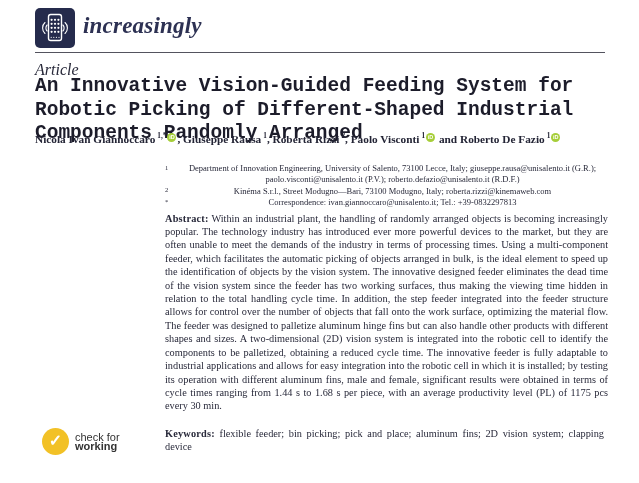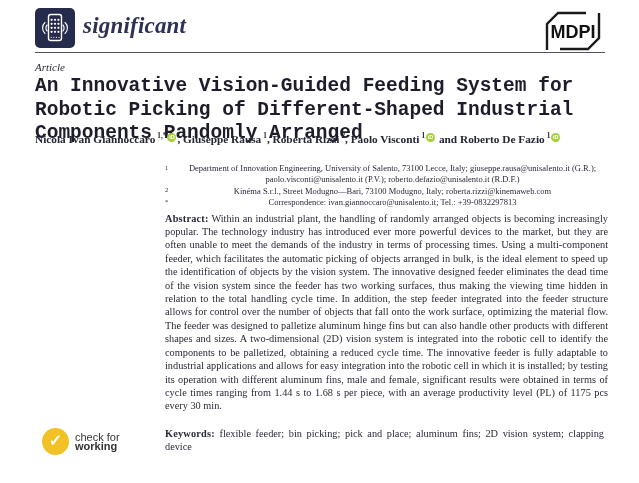--- a/index.html
+++ b/index.html
@@ -10,21 +10,21 @@
   
   .header{position:absolute;left:35px;top:8px;right:33px;height:44px;}
   .logo-box{position:absolute;left:0;top:0;width:40px;height:40px;}
   .journal-name{
     position:absolute;left:48px;top:5px;font-size:23px;font-weight:bold;font-style:italic;
     color:#2d3153;letter-spacing:.2px;
   }
   .mdpi-logo{position:absolute;right:0;top:0;}
   .rule{position:absolute;left:35px;top:52px;width:570px;border-top:1.6px solid #53535e;}
   
-  .article-label{position:absolute;left:35px;top:61px;font-size:11px;font-style:italic;color:#28293a;}
+  .article-label{position:absolute;left:35px;top:61px;font-size:16px;font-style:italic;color:#28293a;}
   .title{
     position:absolute;left:35px;top:75px;width:580px;margin:0;
     font-size:19.5px;line-height:23.5px;font-weight:bold;color:#1c1c2a;font-family:Liberation Mono, monospace;
   }
   .authors{
     position:absolute;left:35px;top:131px;width:600px;font-size:11.3px;font-weight:bold;
     color:#232435;white-space:nowrap;
   }
   .authors sup{font-size:7.3px;margin-left:2px;}
   .orcid{
@@ -85,28 +85,21 @@
             <circle cx="24" cy="29.3" r="0.6"></circle>
         </g>
         <g fill="none" stroke="#ffffff" stroke-width="1.1" stroke-linecap="round">
           <path d="M10,14.5 C6.8,17.2 6.8,22.8 10,25.5"></path>
           <path d="M12.1,17 C10.5,18.5 10.5,21.5 12.1,23"></path>
           <path d="M30,14.5 C33.2,17.2 33.2,22.8 30,25.5"></path>
           <path d="M27.9,17 C29.5,18.5 29.5,21.5 27.9,23"></path>
         </g>
       </svg>
     </div>
-    <div class="journal-name">significant</div>
-    <div class="mdpi-logo">
-      <svg width="66" height="46" viewBox="0 0 66 46">
-        <polyline points="7,42 7,16 18,5 46,5" fill="none" stroke="#1a1a1a" stroke-width="2.4"></polyline>
-        <polyline points="59,5 59,30 48,41 20,41" fill="none" stroke="#1a1a1a" stroke-width="2.4"></polyline>
-        <text x="33" y="30" text-anchor="middle" font-family="Liberation Sans, sans-serif" font-size="18" font-weight="bold" fill="#111111">MDPI</text>
-      </svg>
-    </div>
+    <div class="journal-name">increasingly</div>
   </div>
 
   <div class="rule"></div>
 
   <div class="article-label">Article</div>
   <h1 class="title">An Innovative Vision-Guided Feeding System for Robotic Picking of Different-Shaped Industrial Components Randomly Arranged</h1>
 
   <div class="authors">
     <span>Nicola Ivan Giannoccaro</span><sup>1,*</sup><span class="orcid">iD</span><span>, </span><span>Giuseppe Rausa</span><sup>1</sup><span>, </span><span>Roberta Rizzi</span><sup>2</sup><span>, </span><span>Paolo Visconti</span><sup>1</sup><span class="orcid">iD</span><span> and </span><span>Roberto De Fazio</span><sup>1</sup><span class="orcid">iD</span>
   </div>

